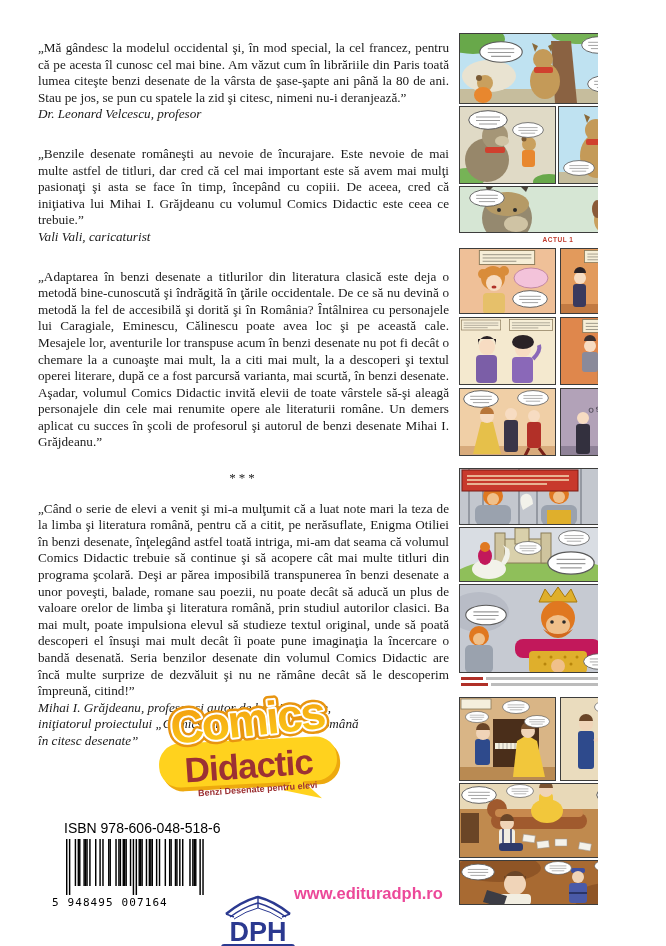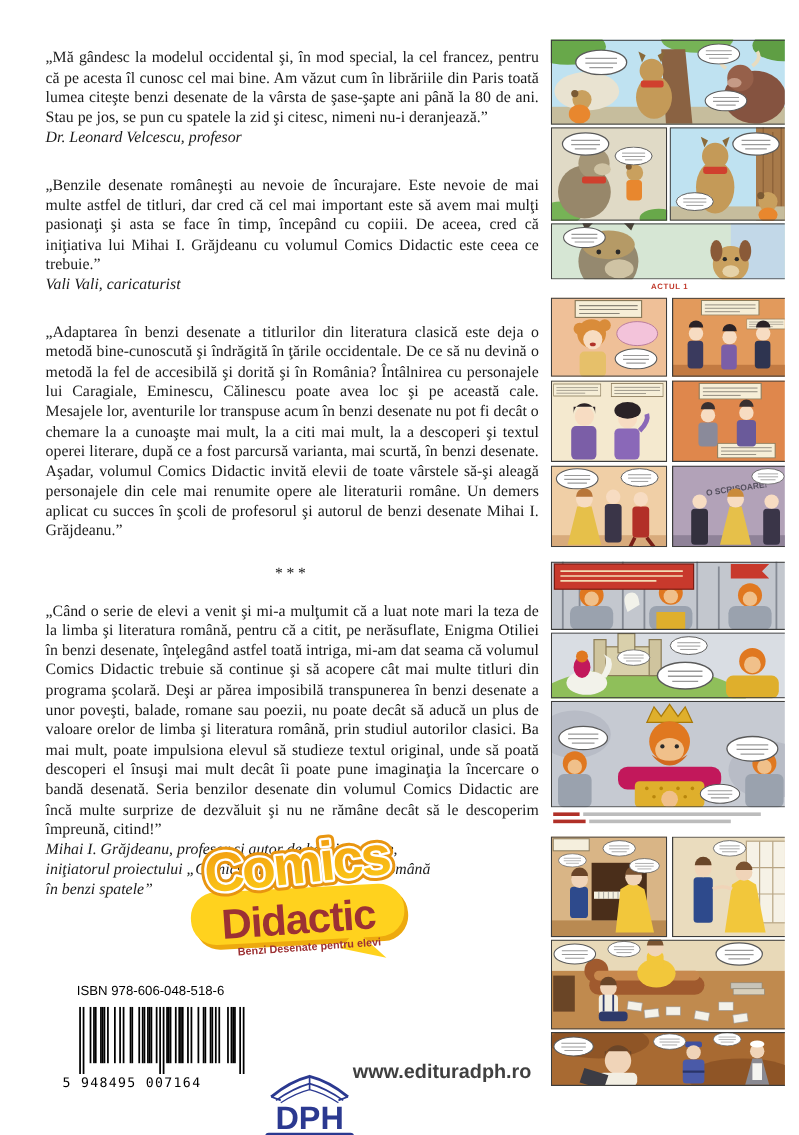--- a/index.html
+++ b/index.html
@@ -1,16 +1,16 @@
 <!DOCTYPE html>
 <html><head>
 <meta charset="utf-8">
 <style>
   html,body{margin:0;padding:0;background:#fff;}
-  .page{position:relative;width:654px;height:946px;background:#fff;overflow:hidden;
+  .page{position:relative;width:598px;height:946px;background:#fff;overflow:hidden;
         font-family:"Liberation Serif",serif;color:#1a1a1a;}
   
   .text-col{position:absolute;left:38px;top:40px;width:411px;
             font-size:13.2px;line-height:16.6px;text-align:justify;}
   .quote{margin:0 0 23px 0;}
   .qtext{margin:0;}
   .qtext .it{}
   .attr{font-style:italic;text-align:left;line-height:16.6px;}
   .sep{text-align:center;font-size:13px;letter-spacing:3px;margin:-4px 0 14px 0;}
   
@@ -21,26 +21,26 @@
      font-family:"Liberation Sans",sans-serif;font-size:6.5px;font-weight:bold;
      color:#c0392b;letter-spacing:.5px;}
   .cap3{position:absolute;left:461px;top:677px;width:196px;}
   .capline{margin-bottom:3px;font-size:0;}
   .capline .red{display:inline-block;height:3px;background:#b03028;margin-right:3px;vertical-align:top;}
   .capline .gray{display:inline-block;height:3px;background:#bcbcbc;vertical-align:top;}
   
   .logo{position:absolute;left:146px;top:692px;width:210px;height:118px;}
   
   .isbn{position:absolute;left:64px;top:820px;font-family:"Liberation Sans",sans-serif;
-        font-size:11px;color:#000;}
+        font-size:14px;color:#000;}
   .barcode{position:absolute;left:52px;top:839px;}
   .bc-digits{font-family:"DejaVu Sans Mono",monospace;font-size:11px;letter-spacing:1.1px;fill:#000;}
   .dph{position:absolute;left:220px;top:892px;}
   .website{position:absolute;left:294px;top:884px;font-family:"Liberation Sans",sans-serif;
-           font-size:16.5px;font-weight:bold;color:#404040;}
+           font-size:16.5px;font-weight:bold;color:#ec4899;}
 </style>
 </head>
 <body>
 
 <div class="page">
 
   <svg width="0" height="0" style="position:absolute">
     <defs>
       <symbol id="bub" viewBox="0 0 40 20">
         <ellipse cx="20" cy="10" rx="19.3" ry="9.3" fill="#fff" stroke="#5a5a5a" stroke-width="1"></ellipse>
@@ -72,21 +72,21 @@
     </div>
     <div class="quote">
       <p class="qtext"><span>„Adaptarea în benzi desenate a titlurilor din literatura clasică este deja o metodă bine-cunoscută şi îndrăgită în ţările occidentale. De ce să nu devină o metodă la fel de accesibilă şi dorită şi în România? Întâlnirea cu personajele lui Caragiale, Eminescu, Călinescu poate avea loc şi pe această cale. Mesajele lor, aventurile lor transpuse acum în benzi desenate nu pot fi decât o chemare la a cunoaşte mai mult, la a citi mai mult, la a descoperi şi textul operei literare, după ce a fost parcursă varianta, mai scurtă, în benzi desenate. Aşadar, volumul </span><span class="it">Comics Didactic</span><span> invită elevii de toate vârstele să-şi aleagă personajele din cele mai renumite opere ale literaturii române. Un demers aplicat cu succes în şcoli de profesorul şi autorul de benzi desenate Mihai I. Grăjdeanu.”</span></p>
     </div>
     <div class="sep">***</div>
     <div class="quote">
       <p class="qtext"><span>„Când o serie de elevi a venit şi mi-a mulţumit că a luat note mari la teza de la limba şi literatura română, pentru că a citit, pe nerăsuflate, </span><span class="it">Enigma Otiliei</span><span> în benzi desenate, înţelegând astfel toată intriga, mi-am dat seama că volumul </span><span class="it">Comics Didactic</span><span> trebuie să continue şi să acopere cât mai multe titluri din programa şcolară. Deşi ar părea imposibilă transpunerea în benzi desenate a unor poveşti, balade, romane sau poezii, nu poate decât să aducă un plus de valoare orelor de limba şi literatura română, prin studiul autorilor clasici. Ba mai mult, poate impulsiona elevul să studieze textul original, unde să poată descoperi el însuşi mai mult decât îi poate pune imaginaţia la încercare o bandă desenată. Seria benzilor desenate din volumul </span><span class="it">Comics Didactic</span><span> are încă multe surprize de dezvăluit şi nu ne rămâne decât să le descoperim împreună, citind!”</span></p>
       <div class="attr">
           <div>Mihai I. Grăjdeanu, profesor şi autor de benzi acopere,</div>
           <div>iniţiatorul proiectului „Comics Didactic – literatura română</div>
-          <div>în benzi spatele”</div>
+          <div>în citesc desenate”</div>
         </div>
     </div>
   </div>
 
   <figure class="strip" style="top:33px">
     <svg width="198" height="200" viewBox="0 0 198 200">
       <svg x="0" y="0" width="198" height="71">
         <rect width="198" height="71" fill="#bfe2f1"></rect>
         <ellipse cx="14" cy="6" rx="32" ry="15" fill="#68a84a"></ellipse>
         <ellipse cx="122" cy="0" rx="30" ry="11" fill="#76b356"></ellipse>

